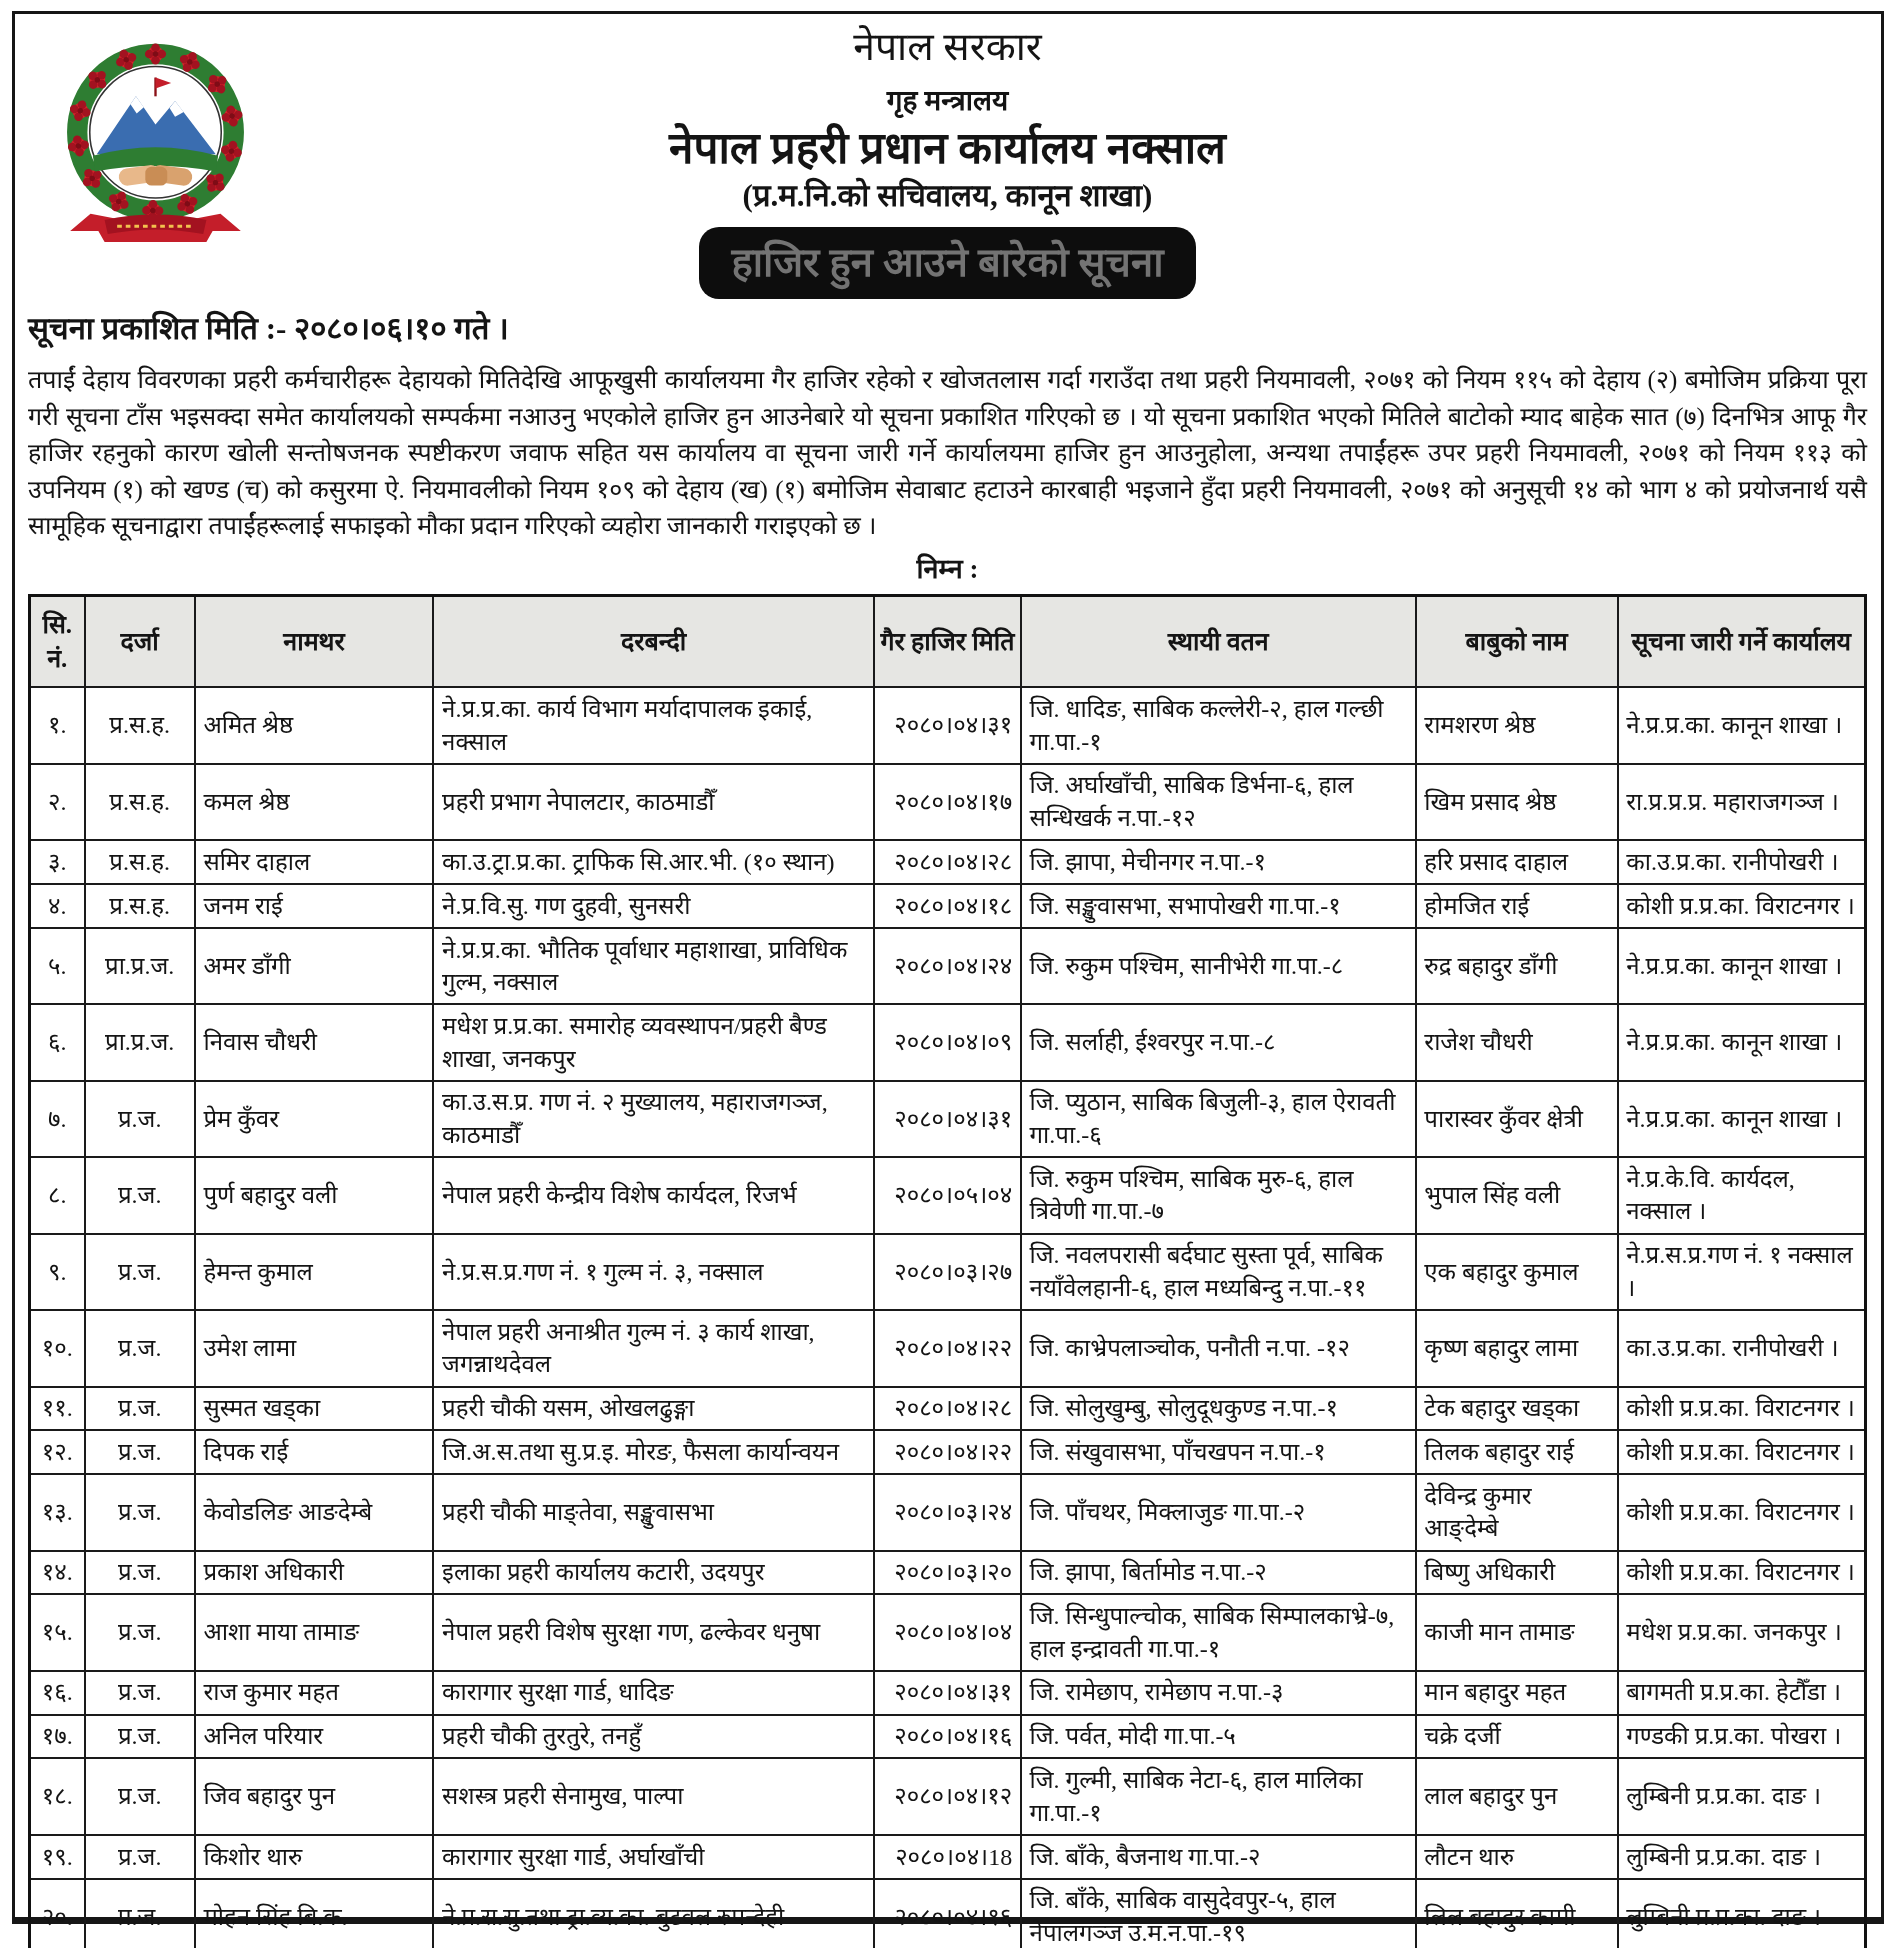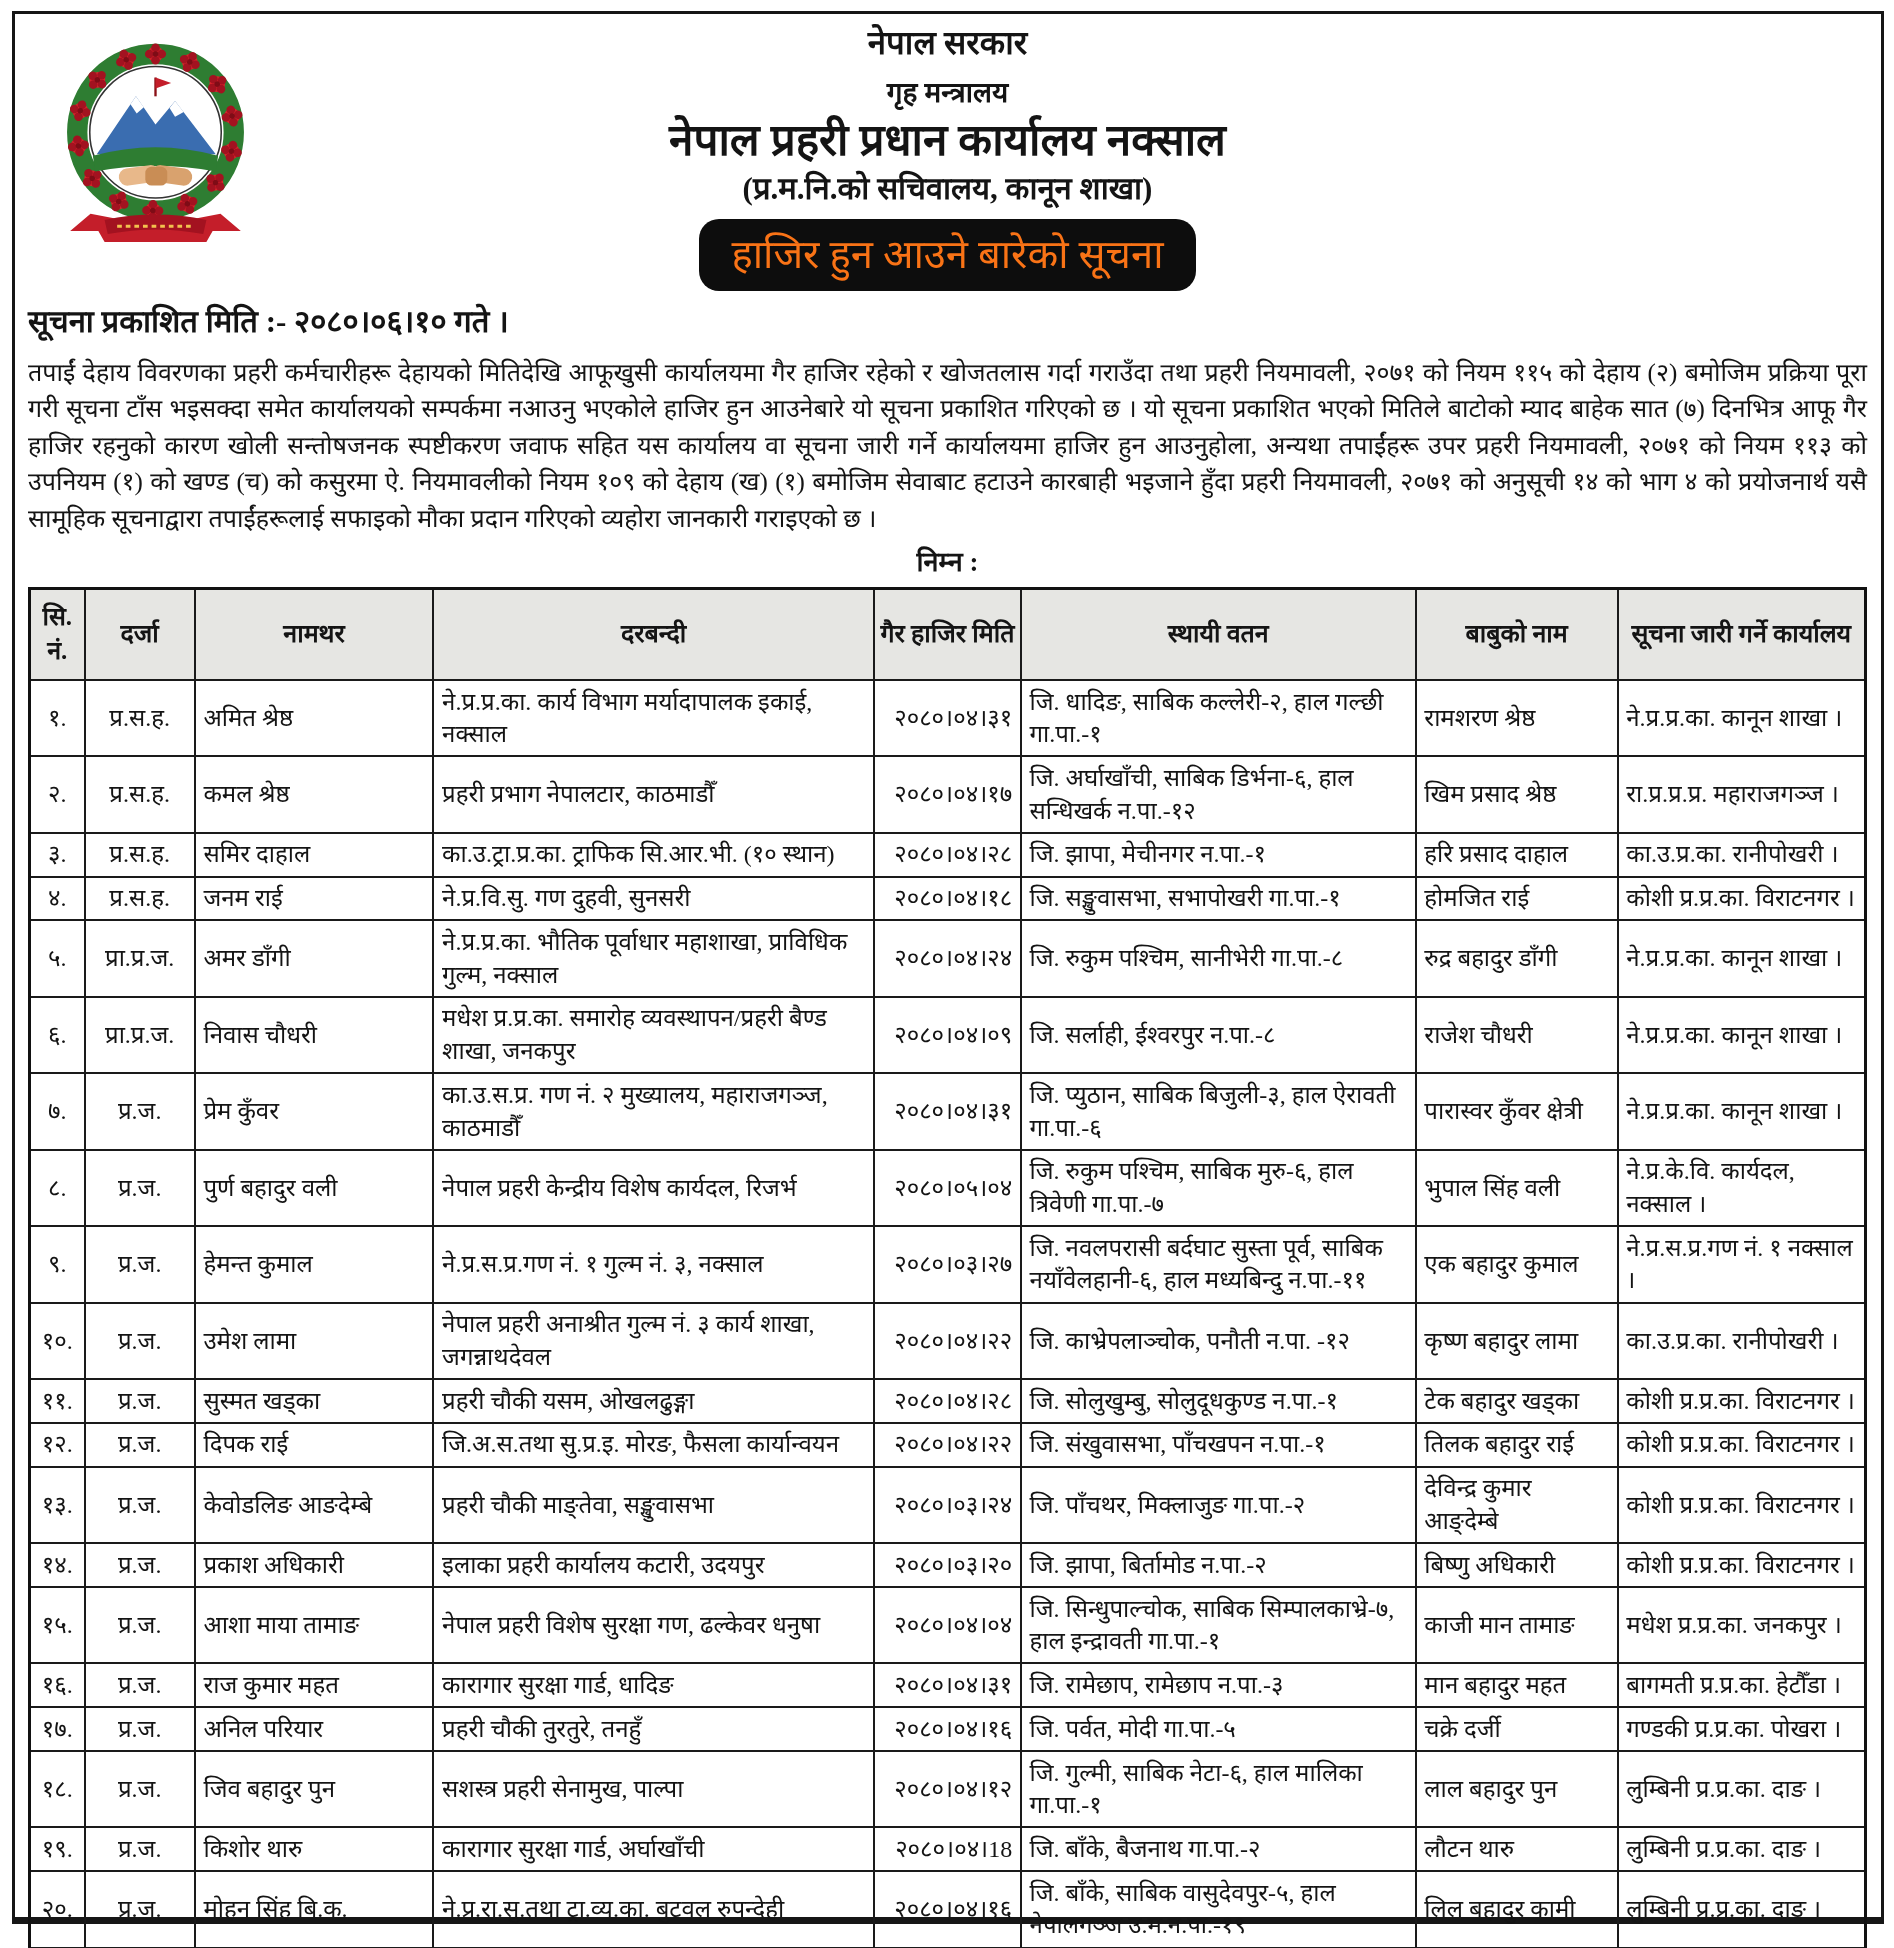--- a/index.html
+++ b/index.html
@@ -15,30 +15,30 @@
     position:absolute; left:12.3px; top:10.7px; right:10.7px; bottom:24.5px;
     border:3.1px solid #161616;
     border-bottom-width:7.7px;
     pointer-events:none;
   }
   .content { position:relative; padding:23px 28px 0 28px; }
 
   
   .emblem { position:absolute; left:48px; top:29px; width:215px; height:227px; }
   .hdr { text-align:center; line-height:1.25; }
-  .hdr-gov      { font-size:33px; font-weight:bold; }
+  .hdr-gov      { font-size:39px; font-weight:normal; }
   .hdr-ministry { font-size:28px; font-weight:bold; margin-top:11px; }
   .hdr-office   { font-size:44px; font-weight:bold; margin-top:3.1px; }
   .hdr-sub      { font-size:31px; font-weight:bold; margin-top:1.5px; }
 
   .title-wrap { text-align:center; margin-top:10.7px; }
   .notice-title {
     display:inline-block;
-    background:#0d0d0d; color:#f97316;
-    font-size:40px; font-weight:normal;
+    background:#0d0d0d; color:#737373;
+    font-size:40px; font-weight:bold;
     padding:6.1px 32px 10.7px 32px;
     border-radius:20px;
   }
   .pub-date { font-size:31px; font-weight:bold; margin-top:7.7px; }
 
   
   .body-par {
     margin-top:14px;
     font-size:25px; line-height:1.46;
     text-align:justify;

